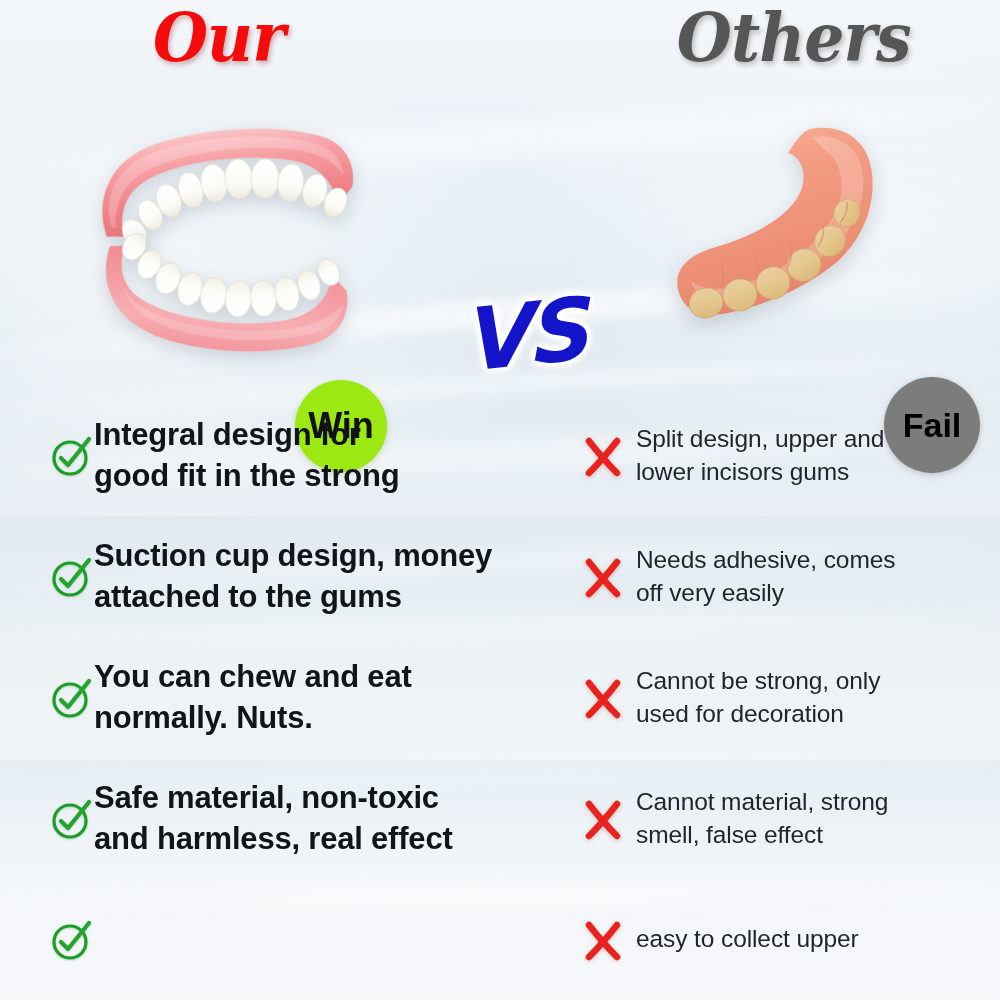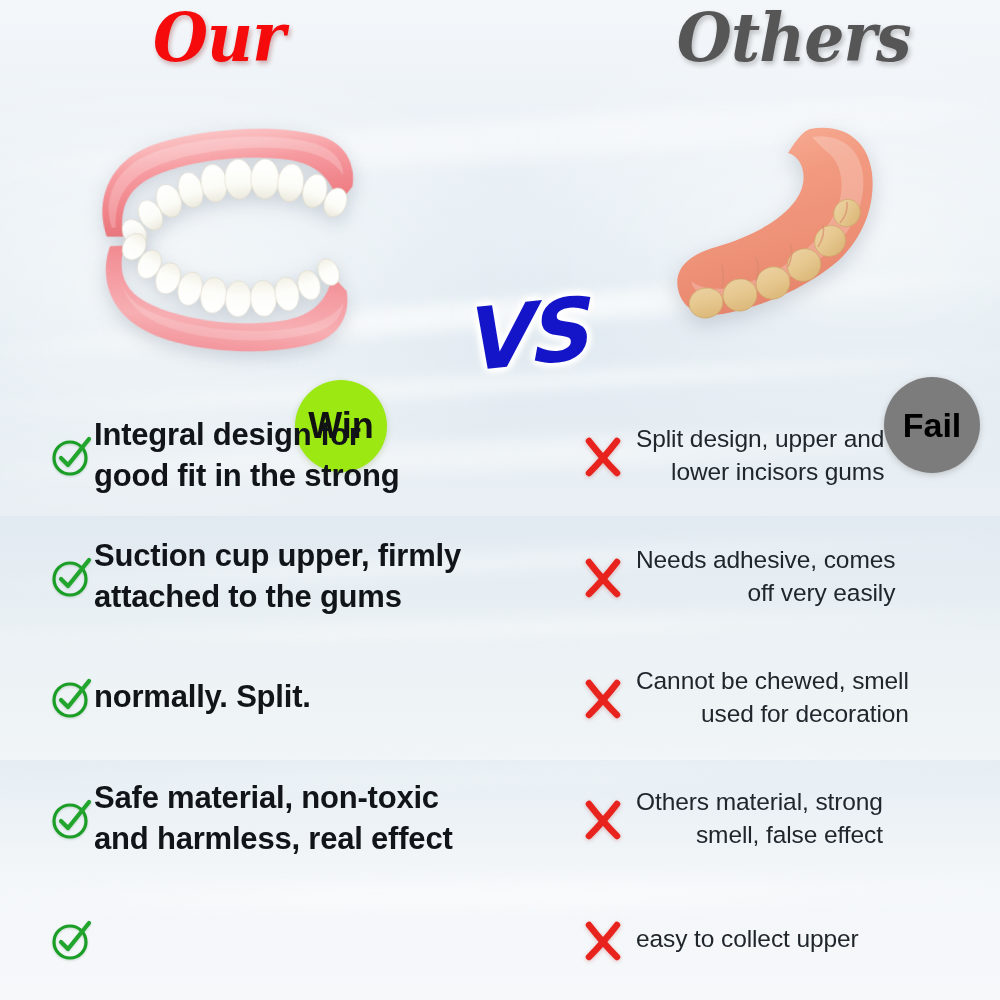--- a/index.html
+++ b/index.html
@@ -111,21 +111,21 @@
     left:884px; top:282px; width:96px; height:96px;
     background:#7c7c7c; color:#000000; font-size:34px;
     box-shadow:0 2px 6px rgba(70,70,70,.25);
   }
 
   
   .rows { position:absolute; top:395px; left:0; width:100%; height:605px; }
   .row { position:relative; display:flex; height:121px; }
   .col { position:relative; display:flex; align-items:center; }
   .col-left  { width:565px; padding-left:48px; }
-  .col-right { width:435px; padding-left:15px;text-align:right; }
+  .col-right { width:435px; padding-left:15px; }
 
   .icon-wrap { flex:0 0 auto; width:46px; height:46px; position:relative; }
   .check-svg { width:46px; height:46px; display:block;
                filter:drop-shadow(0 1px 1px rgba(0,80,0,.18)); }
   .x-svg     { width:46px; height:46px; display:block;
                filter:drop-shadow(0 1px 2px rgba(160,0,0,.25)); }
 
   .txt { color:#14181c; }
   .txt-pro {
     font-size:31px; font-weight:bold;
@@ -309,21 +309,21 @@
 
     <div class="row">
       <div class="col col-left">
         <span class="icon-wrap">
           <svg class="check-svg" viewBox="0 0 46 46">
             <circle cx="22" cy="25" r="16" fill="none" stroke="#1a9e26" stroke-width="3.2"></circle>
             <path d="M13 25 L20 32 L41 6" fill="none" stroke="#21a52c" stroke-width="4.2" stroke-linecap="round" stroke-linejoin="round"></path>
           </svg>
         </span>
         <span class="txt txt-pro">
-          <span class="line">Suction cup upper, firmly</span>
+          <span class="line">Suction cup design, money</span>
           <span class="line">attached to the gums</span>
         </span>
       </div>
       <div class="col col-right">
         <span class="icon-wrap">
           <svg class="x-svg" viewBox="0 0 46 46">
             <path d="M9 8 C16 17 28 31 37 40" stroke="#e8221c" stroke-width="6.5" stroke-linecap="round" fill="none"></path>
             <path d="M37 8 C30 17 18 31 9 40" stroke="#e8221c" stroke-width="6.5" stroke-linecap="round" fill="none"></path>
           </svg>
         </span>
@@ -336,32 +336,33 @@
 
     <div class="row">
       <div class="col col-left">
         <span class="icon-wrap">
           <svg class="check-svg" viewBox="0 0 46 46">
             <circle cx="22" cy="25" r="16" fill="none" stroke="#1a9e26" stroke-width="3.2"></circle>
             <path d="M13 25 L20 32 L41 6" fill="none" stroke="#21a52c" stroke-width="4.2" stroke-linecap="round" stroke-linejoin="round"></path>
           </svg>
         </span>
         <span class="txt txt-pro">
-          <span class="line">normally. Split.</span>
+          <span class="line">You can chew and eat</span>
+          <span class="line">normally. Nuts.</span>
         </span>
       </div>
       <div class="col col-right">
         <span class="icon-wrap">
           <svg class="x-svg" viewBox="0 0 46 46">
             <path d="M9 8 C16 17 28 31 37 40" stroke="#e8221c" stroke-width="6.5" stroke-linecap="round" fill="none"></path>
             <path d="M37 8 C30 17 18 31 9 40" stroke="#e8221c" stroke-width="6.5" stroke-linecap="round" fill="none"></path>
           </svg>
         </span>
         <span class="txt txt-con">
-          <span class="line">Cannot be chewed, smell</span>
+          <span class="line">Cannot be strong, only</span>
           <span class="line">used for decoration</span>
         </span>
       </div>
     </div>
 
     <div class="row">
       <div class="col col-left">
         <span class="icon-wrap">
           <svg class="check-svg" viewBox="0 0 46 46">
             <circle cx="22" cy="25" r="16" fill="none" stroke="#1a9e26" stroke-width="3.2"></circle>
@@ -374,21 +375,21 @@
         </span>
       </div>
       <div class="col col-right">
         <span class="icon-wrap">
           <svg class="x-svg" viewBox="0 0 46 46">
             <path d="M9 8 C16 17 28 31 37 40" stroke="#e8221c" stroke-width="6.5" stroke-linecap="round" fill="none"></path>
             <path d="M37 8 C30 17 18 31 9 40" stroke="#e8221c" stroke-width="6.5" stroke-linecap="round" fill="none"></path>
           </svg>
         </span>
         <span class="txt txt-con">
-          <span class="line">Others material, strong</span>
+          <span class="line">Cannot material, strong</span>
           <span class="line">smell, false effect</span>
         </span>
       </div>
     </div>
 
     <div class="row">
       <div class="col col-left">
         <span class="icon-wrap">
           <svg class="check-svg" viewBox="0 0 46 46">
             <circle cx="22" cy="25" r="16" fill="none" stroke="#1a9e26" stroke-width="3.2"></circle>

